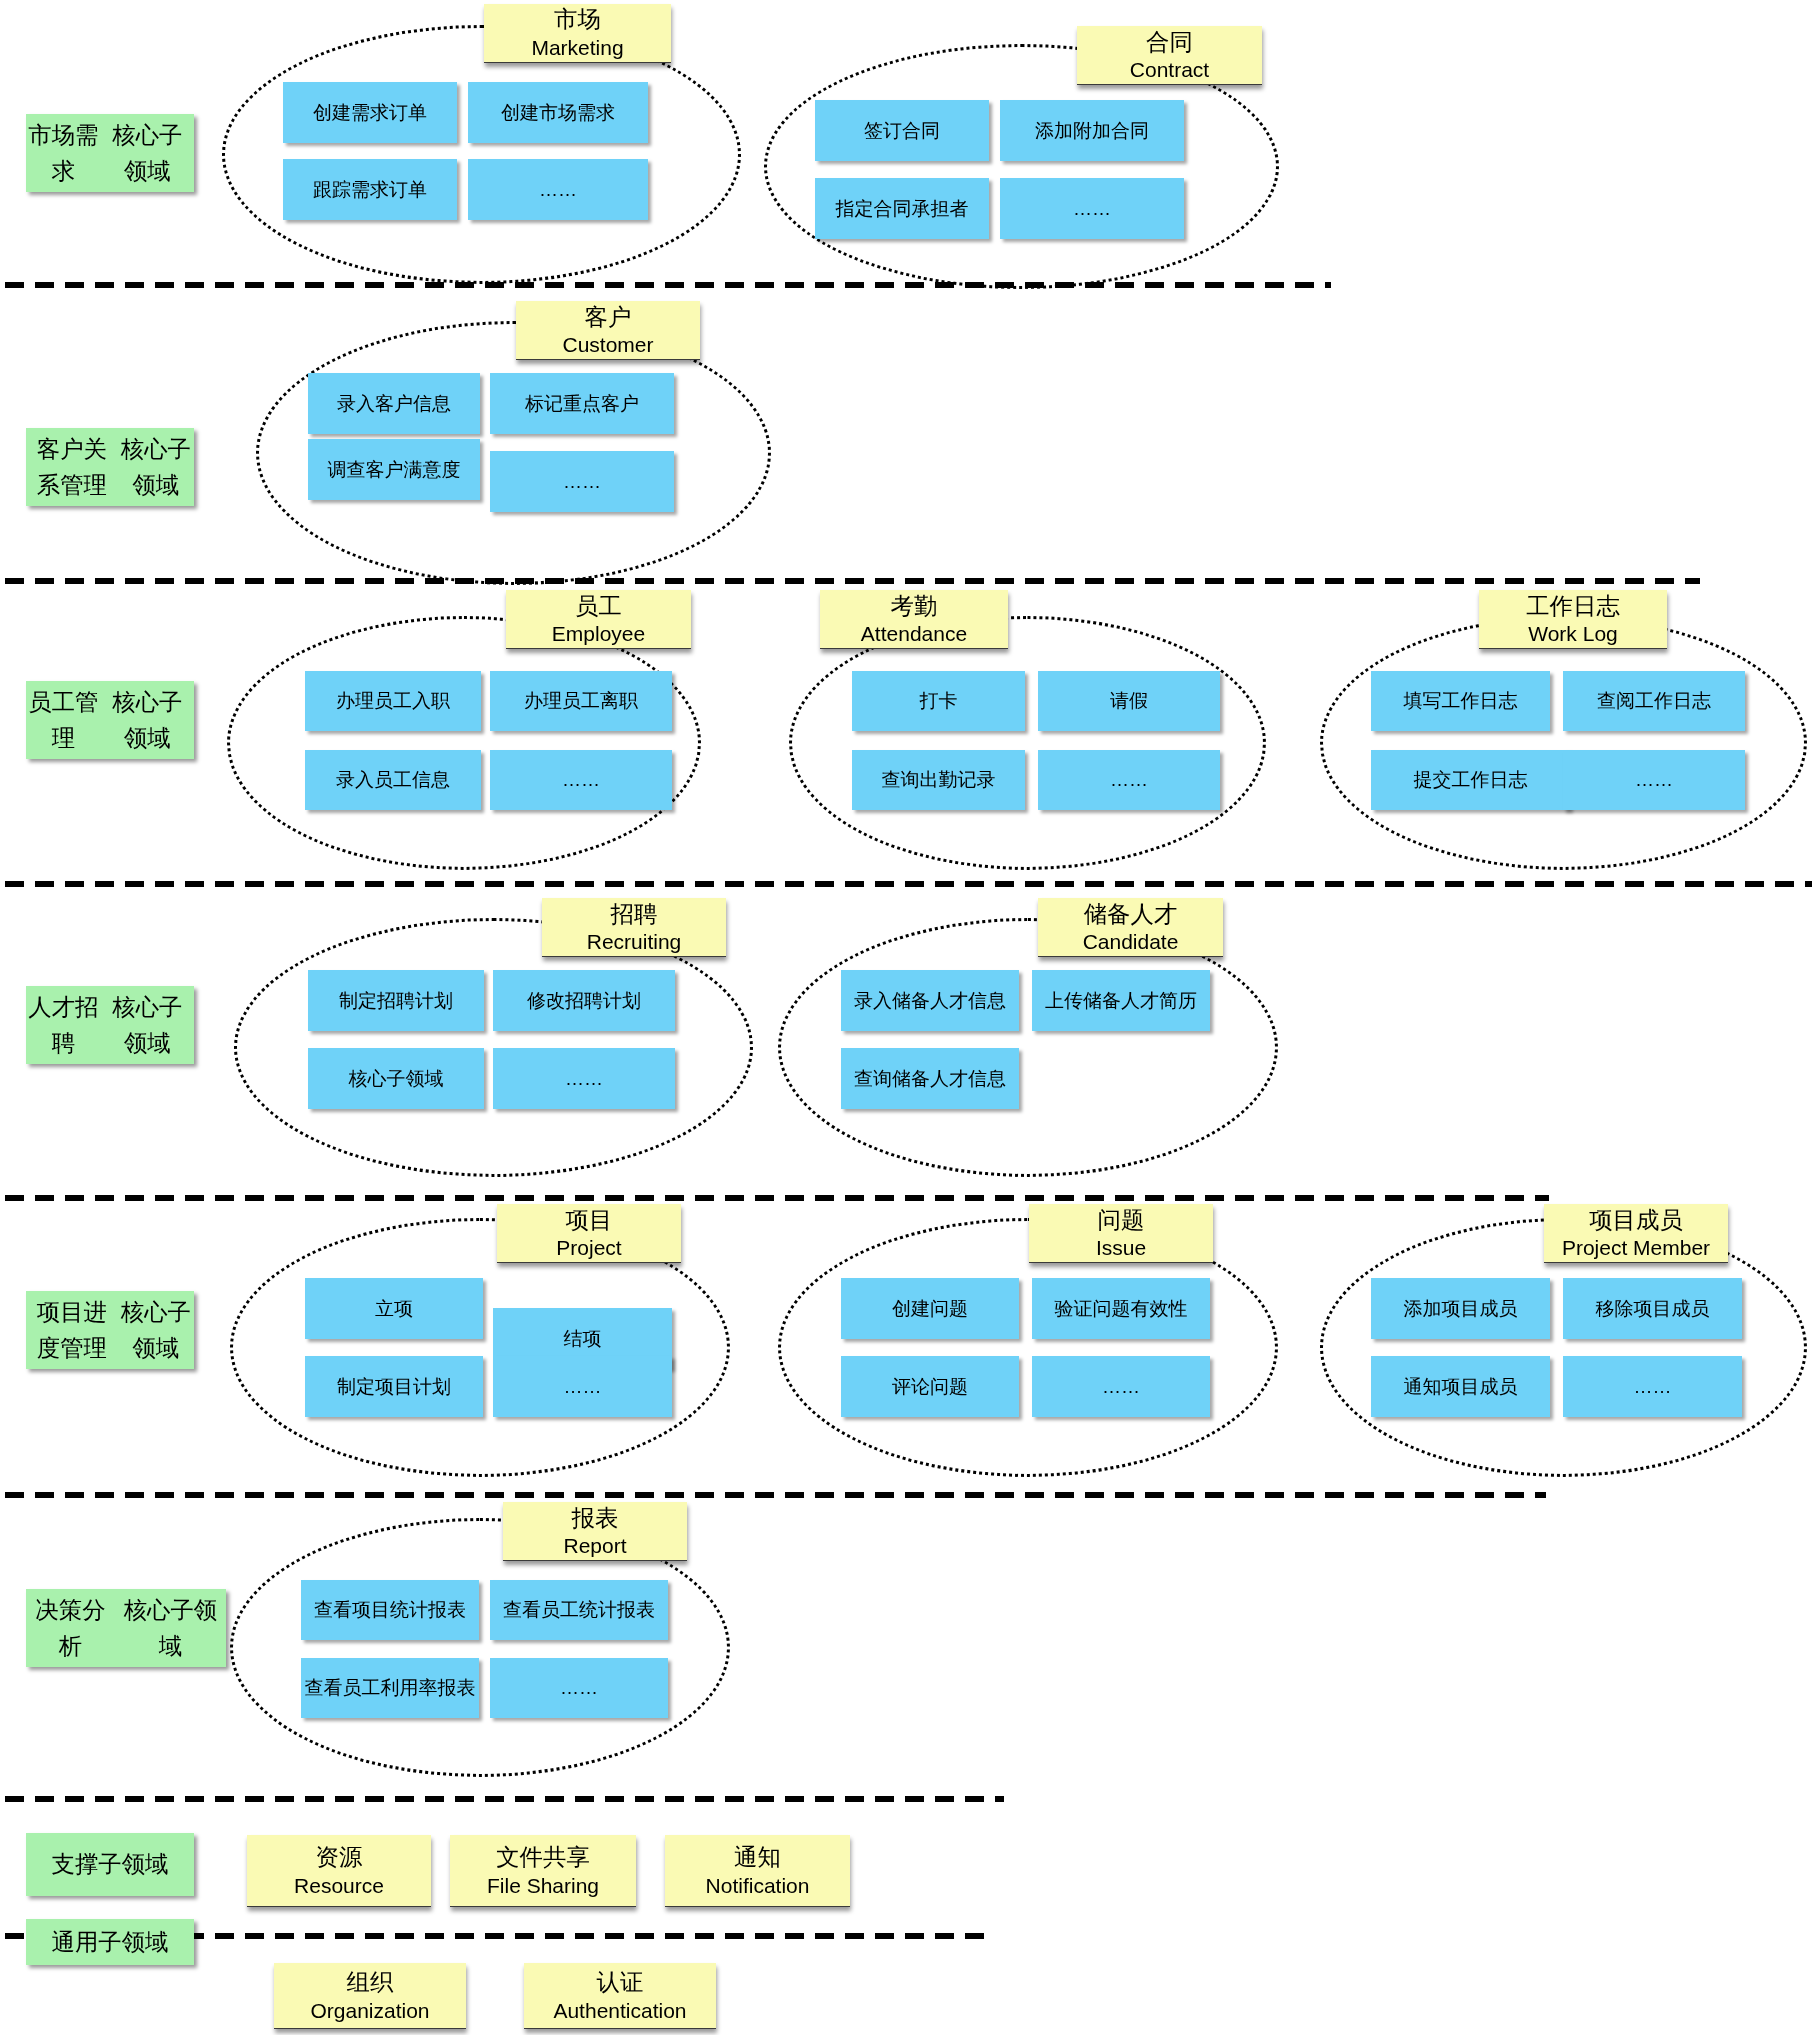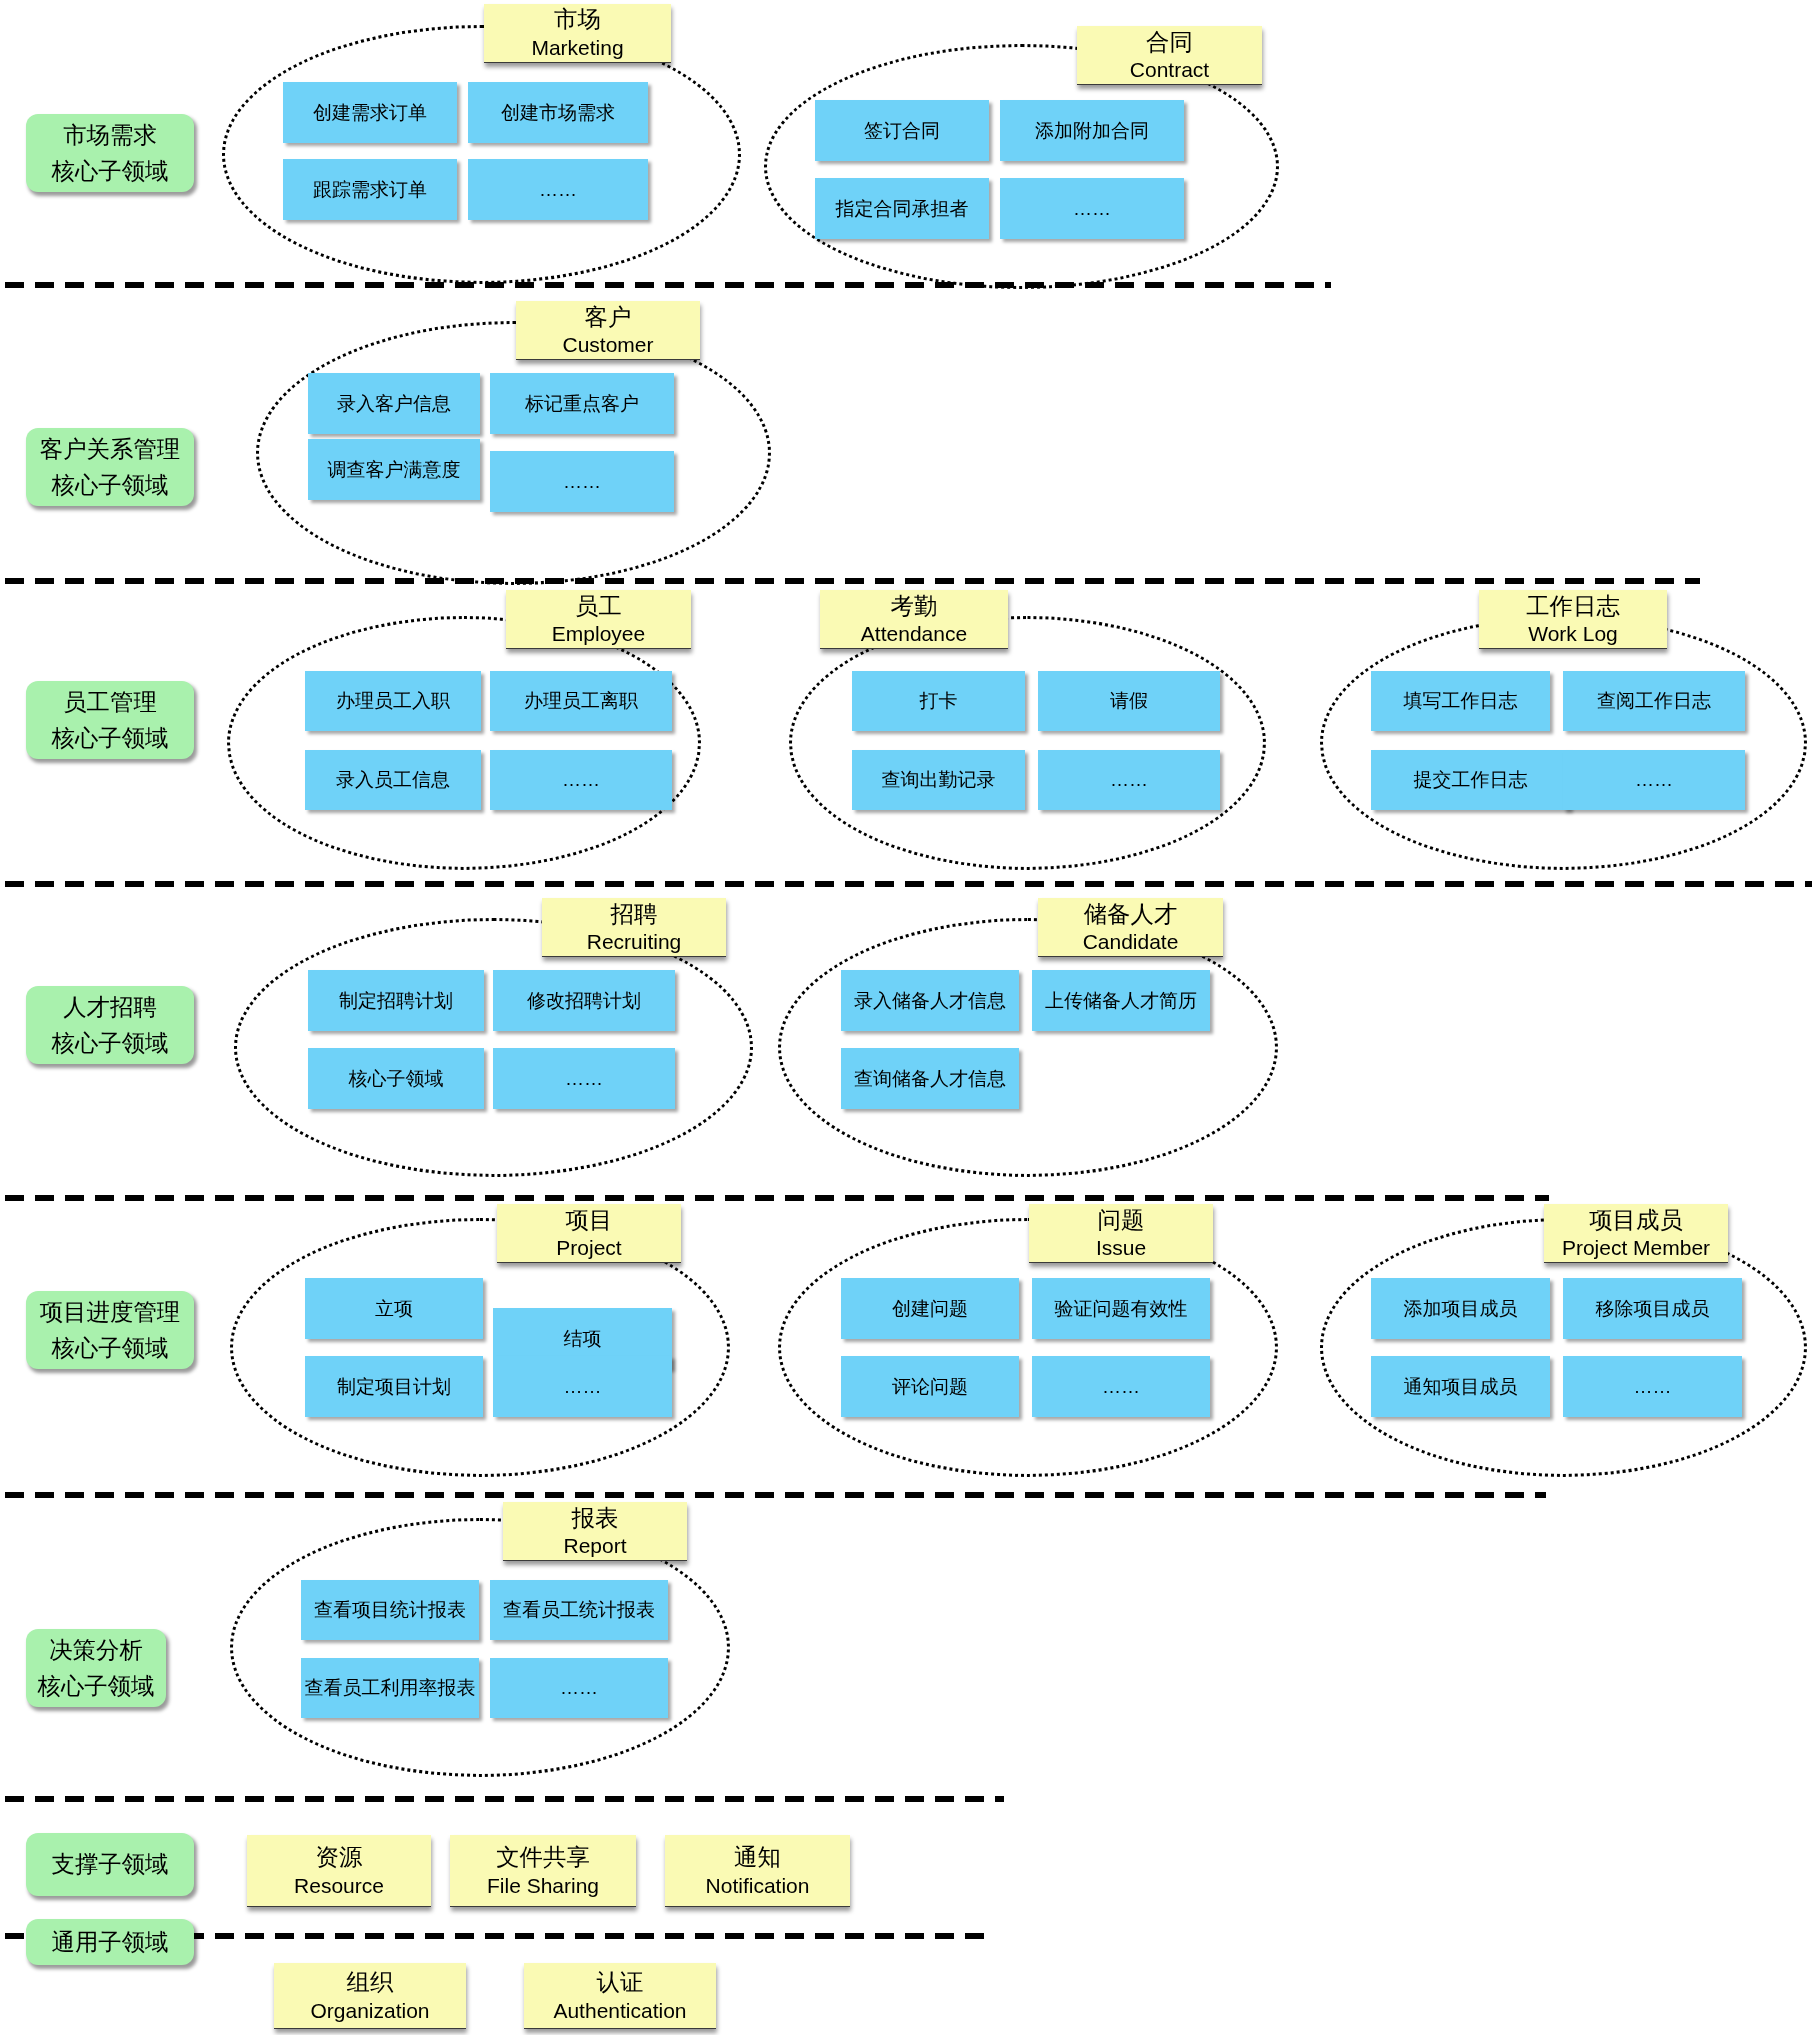--- a/index.html
+++ b/index.html
@@ -8,22 +8,22 @@
     width:1816px;height:2035px;
     background:var(--bg,#ffffff);
     font-family:"Liberation Sans","DejaVu Sans",sans-serif;
     color:#000;
     overflow:hidden;
   }
   .green{
     position:absolute;
     background:var(--green,#A9F1AD);
     box-shadow:2.5px 3.2px 3.8px rgba(0,0,0,.40);
-    display:flex;flex-direction:column;align-items:center;justify-content:center;
-    text-align:center;font-size:23.4px;line-height:1.55;border-radius:12px;
+    display:flex;flex-direction:row;align-items:center;justify-content:center;
+    text-align:center;font-size:23.4px;line-height:1.55;
   }
   .yellow{
     position:absolute;
     background:var(--yellow,#FAFAB4);
     border-bottom:1.9px solid #3a3a3a;
     box-shadow:1.3px 3.8px 4.4px rgba(0,0,0,.40);
     display:flex;flex-direction:column;align-items:center;justify-content:center;
     text-align:center;
   }
   .yellow .zh{font-size:23.4px;line-height:1.3;}
@@ -187,21 +187,21 @@
   <div class="blue" style="left:1563px;top:1278px;width:179px;height:61px">移除项目成员</div>
   <div class="blue" style="left:1371px;top:1356px;width:179px;height:61px">通知项目成员</div>
   <div class="blue" style="left:1563px;top:1356px;width:179px;height:61px">……</div>
   <div class="yellow" style="left:1544px;top:1204px;width:184px;height:58px">
     <div class="zh">项目成员</div>
     <div class="en">Project Member</div>
   </div>
 
   <div class="sep" style="left:5px;top:1492px;width:1541px"></div>
 
-  <div class="green" style="left:26px;top:1629px;width:140px;height:78px">
+  <div class="green" style="left:26px;top:1589px;width:200px;height:78px">
     <div>决策分析</div>
     <div>核心子领域</div>
   </div>
 
   <div class="ellipse" style="left:230px;top:1518px;width:494px;height:253px"></div>
   <div class="blue" style="left:301px;top:1580px;width:178px;height:60px">查看项目统计报表</div>
   <div class="blue" style="left:490px;top:1580px;width:178px;height:60px">查看员工统计报表</div>
   <div class="blue" style="left:301px;top:1658px;width:178px;height:60px">查看员工利用率报表</div>
   <div class="blue" style="left:490px;top:1658px;width:178px;height:60px">……</div>
   <div class="yellow" style="left:503px;top:1502px;width:184px;height:58px">

